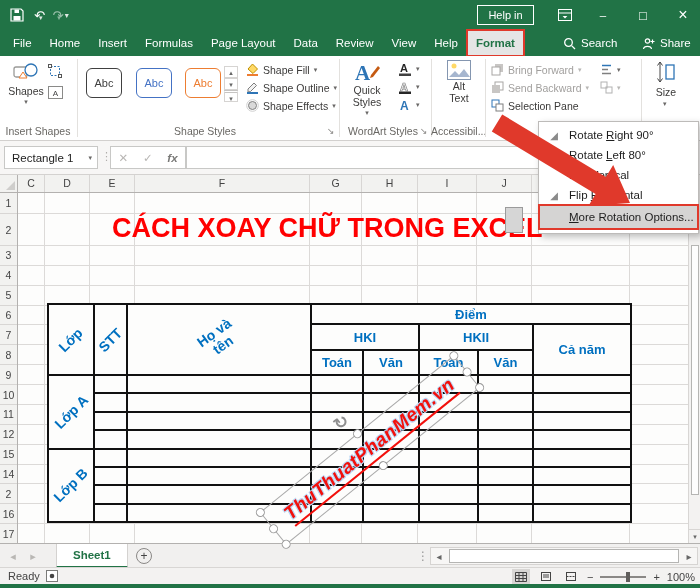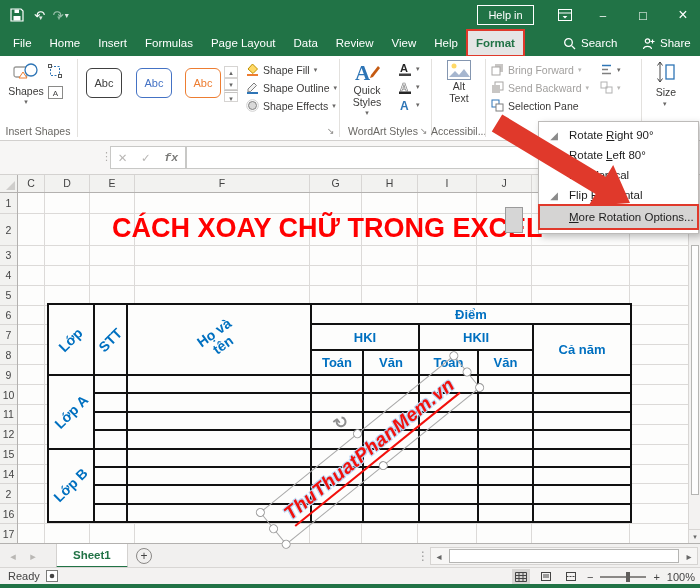--- a/index.html
+++ b/index.html
@@ -257,20 +257,21 @@
     <div class="a rowbtn" style="left:246px;top:43px">
       <span>
           <svg width="13" height="13">
             <circle cx="6.5" cy="6.5" r="5.8" fill="none" stroke="#cfcfcf"></circle>
             <circle cx="6.5" cy="6.5" r="4" fill="#d9d9d9" stroke="#7f7f7f"></circle>
           </svg>
         </span>
       <span>Shape Effects</span>
         <span class="dd">▾</span>
     </div>
+    <div class="a glabel" style="left:80px;width:250px">Shape Styles</div>
     <div class="a launcher" style="left:327px;bottom:4px">↘</div>
     <div class="a gdiv" style="left:339px"></div>
 
     <div class="a bigbtn" style="left:344px;top:4px;width:46px">
       <span>
           <svg width="28" height="24">
             <text x="2" y="20" font-size="21" font-weight="bold" fill="#2e75b6" font-family="Liberation Serif,serif">A</text>
             <path d="M18 15l7-9 2 2-7 9-3 1z" fill="#c55a11"></path>
           </svg>
         </span>
@@ -384,25 +385,29 @@
         <svg width="20" height="24">
           <path d="M4 2v20M4 2l-2.5 3.5M4 2l2.5 3.5M4 22l-2.5-3.5M4 22l2.5-3.5" stroke="#444" fill="none"></path>
           <rect x="10" y="5" width="8" height="14" fill="#fff" stroke="#2e75b6" stroke-width="1.3"></rect>
         </svg>
       </div>
     <div class="a" style="left:644px;top:30px;width:44px;text-align:center;font-size:10.5px;color:#3b3a39"><span>Size</span></div>
     <div class="a dd" style="left:663px;top:44px">▾</div>
   </div>
 
   <div class="a fbar">
+    <div class="a namebox">
+      <span class="t">Rectangle 1</span>
+      <span class="dd" style="padding-right:5px">▾</span>
+    </div>
     <div class="a" style="left:101px;top:9px;color:#b0aeab;font-size:11px">⋮</div>
     <div class="a fxbtns">
       <span style="color:#b8b6b4">✕</span>
       <span style="color:#b8b6b4">✓</span>
-      <span style="font-style:italic;color:#7a7a78;font-family:Liberation Mono, monospace;font-weight:bold">fx</span>
+      <span style="font-style:italic;color:#7a7a78;font-family:Liberation Sans, sans-serif;font-weight:bold">fx</span>
     </div>
     <div class="a finput"></div>
   </div>
 
   <div class="a corner">
       <span class="tri"></span>
     </div>
   <div class="a colstrip" id="colstrip">
       <div class="colh" style="left: 0px; width: 27px;">C</div>
       <div class="colh" style="left: 27px; width: 45px;">D</div>

